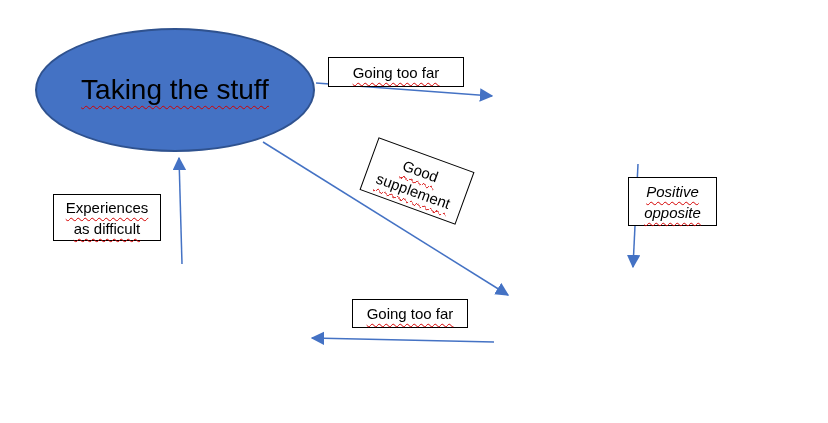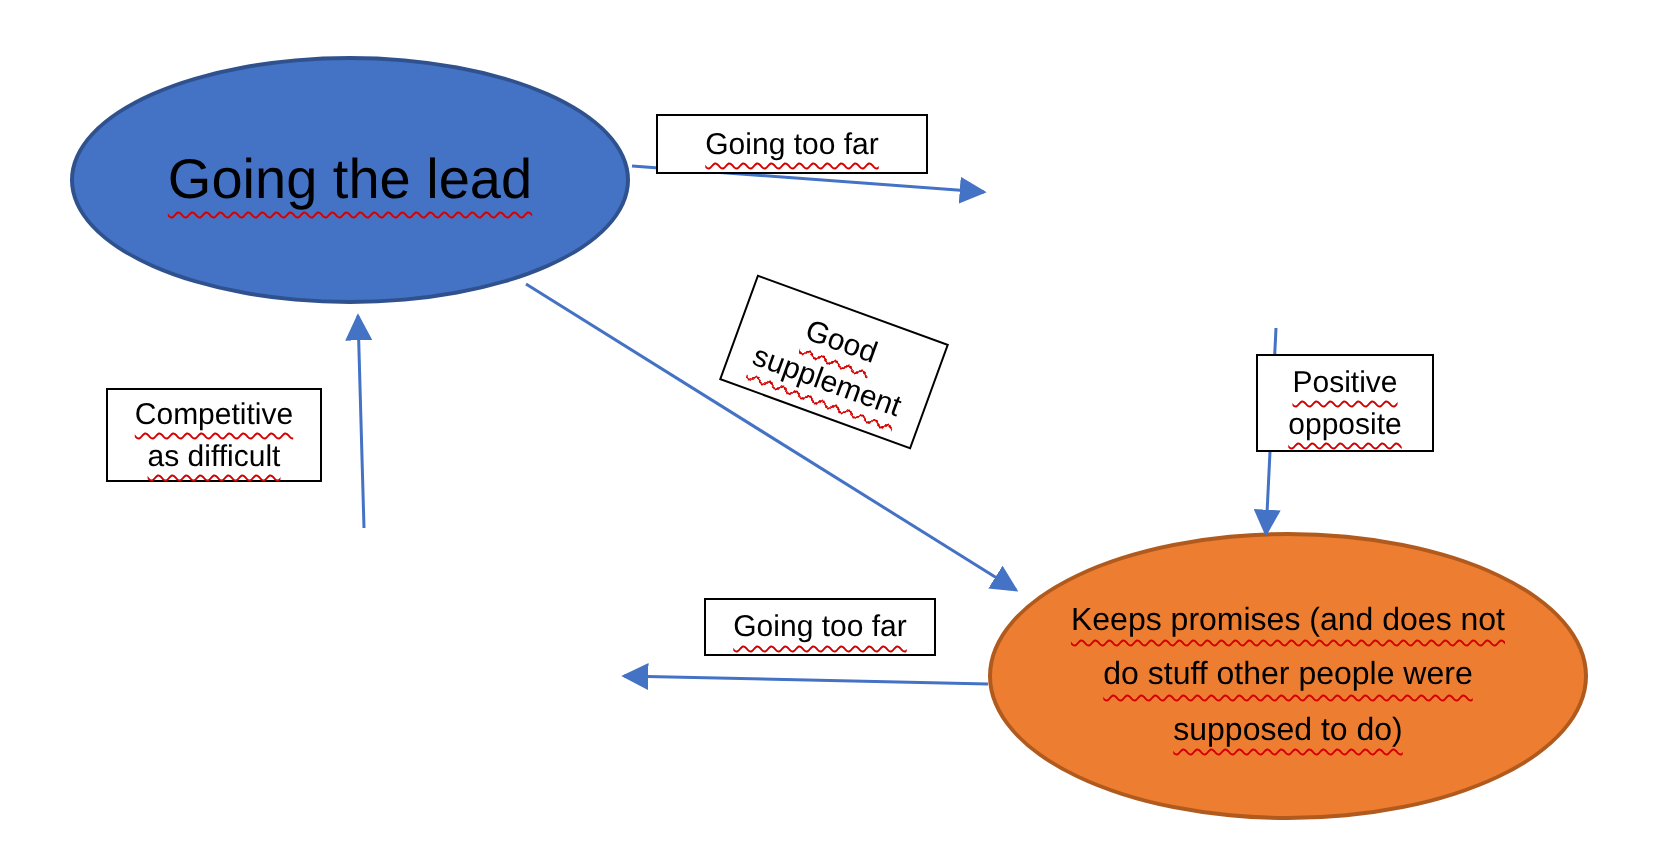--- a/index.html
+++ b/index.html
@@ -56,49 +56,46 @@
     display: flex;
     align-items: center;
     justify-content: center;
     text-align: center;
     font-size: 15px;
     line-height: 1.4;
     padding: 2px 5px;
   }
   .lbl-going-top      { left: 328px; top: 57px;  width: 136px; height: 30px; }
   .lbl-good-supp      { left: 366px; top: 153px; width: 102px; height: 56px; transform: rotate(20deg); }
-  .lbl-pos-opp        { left: 628px; top: 177px; width: 89px;  height: 49px; }
+  .lbl-pos-opp        { left: 628px; top: 177px; width: 89px;  height: 49px; font-style: italic; }
   .lbl-going-bottom   { left: 352px; top: 299px; width: 116px; height: 29px; }
   .lbl-experiences    { left: 53px;  top: 194px; width: 108px; height: 47px; }
   .sq {
     text-decoration-line: underline;
     text-decoration-style: wavy;
     text-decoration-color: #D40000;
     text-decoration-thickness: 1px;
     text-underline-offset: 4px;
     text-decoration-skip-ink: none;
   }
   .big-label.sq {
     text-underline-offset: 6px;
   }
 </style>
 </head>
 <body>
 
 <div class="canvas">
 
   <div class="node node-blue">
-    <span class="big-label sq">Going the lead</span>
+    <span class="big-label sq">Taking the stuff</span>
   </div>
 
 
 
-  <div class="node node-orange">
-    <span class="orange-text sq">Keeps promises (and does not do stuff other people were supposed to do)</span>
-  </div>
 
   <svg class="arrow-layer" viewBox="0 0 828 423" xmlns="http://www.w3.org/2000/svg">
     <defs>
       <marker id="ah" viewBox="0 0 10 10" refX="9" refY="5" markerWidth="9" markerHeight="9" orient="auto-start-reverse">
         <path d="M0,0 L10,5 L0,10 z" fill="#4472C4"></path>
       </marker>
     </defs>
     <line x1="316" y1="83" x2="492" y2="96" stroke="#4472C4" stroke-width="1.5" marker-end="url(#ah)"></line>
     <line x1="263" y1="142" x2="508" y2="295" stroke="#4472C4" stroke-width="1.5" marker-end="url(#ah)"></line>
     <line x1="638" y1="164" x2="633" y2="267" stroke="#4472C4" stroke-width="1.5" marker-end="url(#ah)"></line>
@@ -116,16 +113,16 @@
 
   <div class="edge-label lbl-pos-opp">
     <span class="sq">Positive opposite</span>
   </div>
 
   <div class="edge-label lbl-going-bottom">
     <span class="sq">Going too far</span>
   </div>
 
   <div class="edge-label lbl-experiences">
-    <span class="sq">Competitive as difficult</span>
+    <span class="sq">Experiences as difficult</span>
   </div>
 
 </div>
 
 </body></html>

